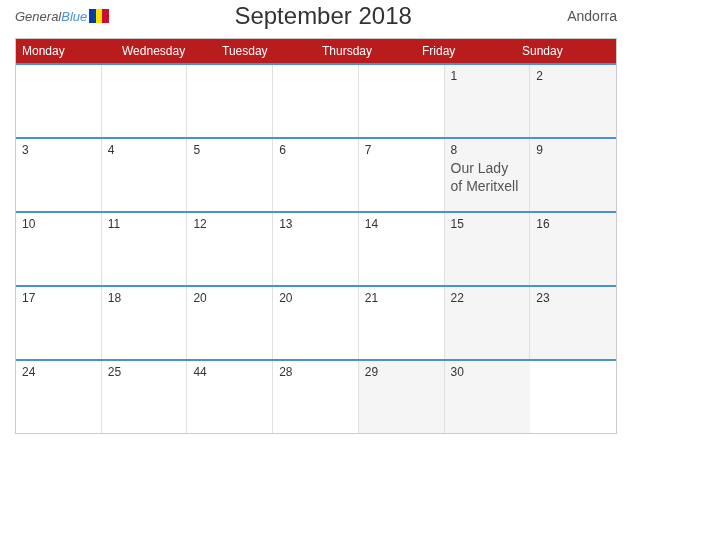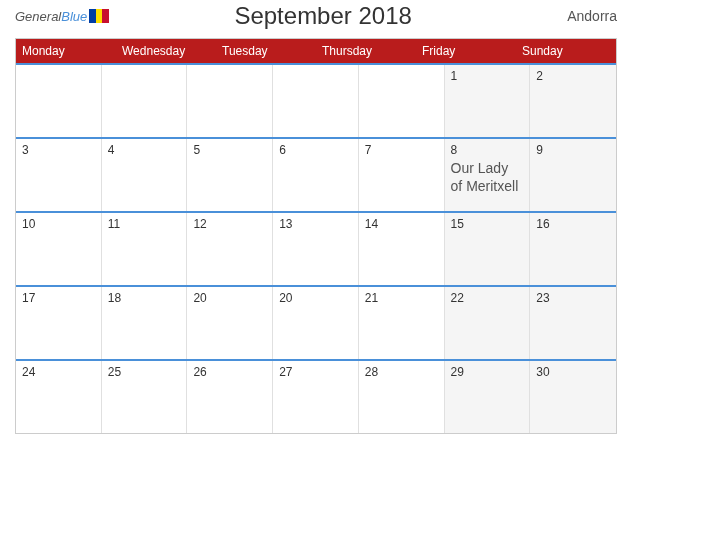--- a/index.html
+++ b/index.html
@@ -216,24 +216,21 @@
           </div>
         </div>
         <div class="cal-week">
           <div class="cal-cell">
             <span class="day-num">24</span>
           </div>
           <div class="cal-cell">
             <span class="day-num">25</span>
           </div>
           <div class="cal-cell">
-            <span class="day-num">26</span>
-          </div>
-          <div class="cal-cell">
-            <span class="day-num">27</span>
+            <span class="day-num">44</span>
           </div>
           <div class="cal-cell">
             <span class="day-num">28</span>
           </div>
           <div class="cal-cell saturday">
             <span class="day-num">29</span>
           </div>
           <div class="cal-cell sunday">
             <span class="day-num">30</span>
           </div>

